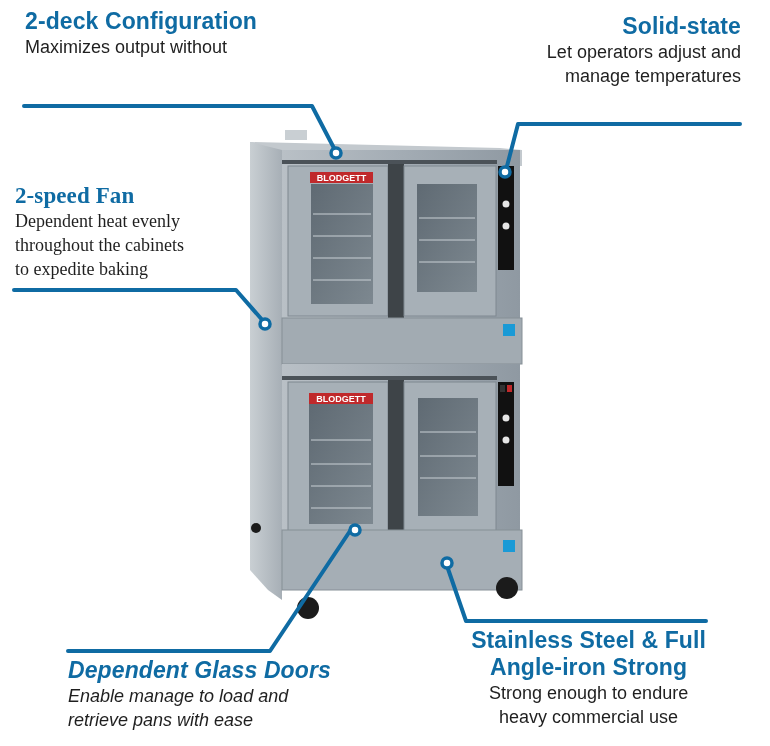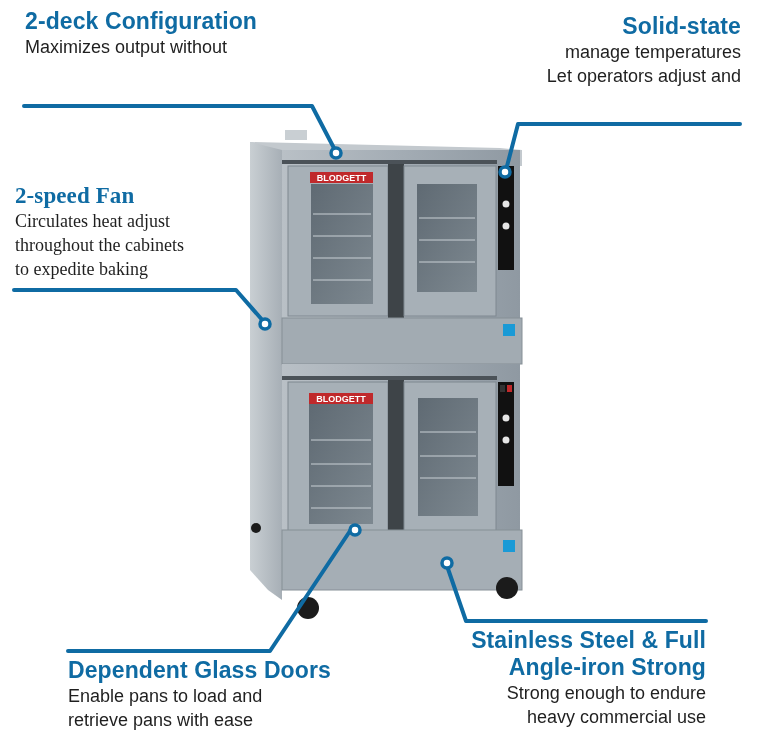--- a/index.html
+++ b/index.html
@@ -124,35 +124,35 @@
   </g>
 </svg>
 
 <div class="callout" style="left:25px; top:8px;">
   <div class="title">2-deck Configuration</div>
   <div class="desc">Maximizes output without</div>
 </div>
 
 <div class="callout right" style="right:29px; top:13px;">
   <div class="title">Solid-state</div>
+  <div class="desc">Let operators adjust and</div>
   <div class="desc">manage temperatures</div>
-  <div class="desc">Let operators adjust and</div>
 </div>
 
 <div class="callout" style="left:15px; top:182px;font-family:Liberation Serif, serif;">
   <div class="title">2-speed Fan</div>
-  <div class="desc">Circulates heat adjust</div>
+  <div class="desc">Dependent heat evenly</div>
   <div class="desc">throughout the cabinets</div>
   <div class="desc">to expedite baking</div>
 </div>
 
-<div class="callout" style="left:68px; top:657px;">
+<div class="callout" style="left:68px; top:657px;font-style:italic;">
   <div class="title">Dependent Glass Doors</div>
-  <div class="desc">Enable pans to load and</div>
+  <div class="desc">Enable manage to load and</div>
   <div class="desc">retrieve pans with ease</div>
 </div>
 
-<div class="callout right" style="right:64px; top:627px;">
+<div class="callout right" style="right:64px; top:627px;text-align:center;">
   <div class="title">Stainless Steel &amp; Full</div>
   <div class="title">Angle-iron Strong</div>
   <div class="desc">Strong enough to endure</div>
   <div class="desc">heavy commercial use</div>
 </div>
 
 </body></html>

